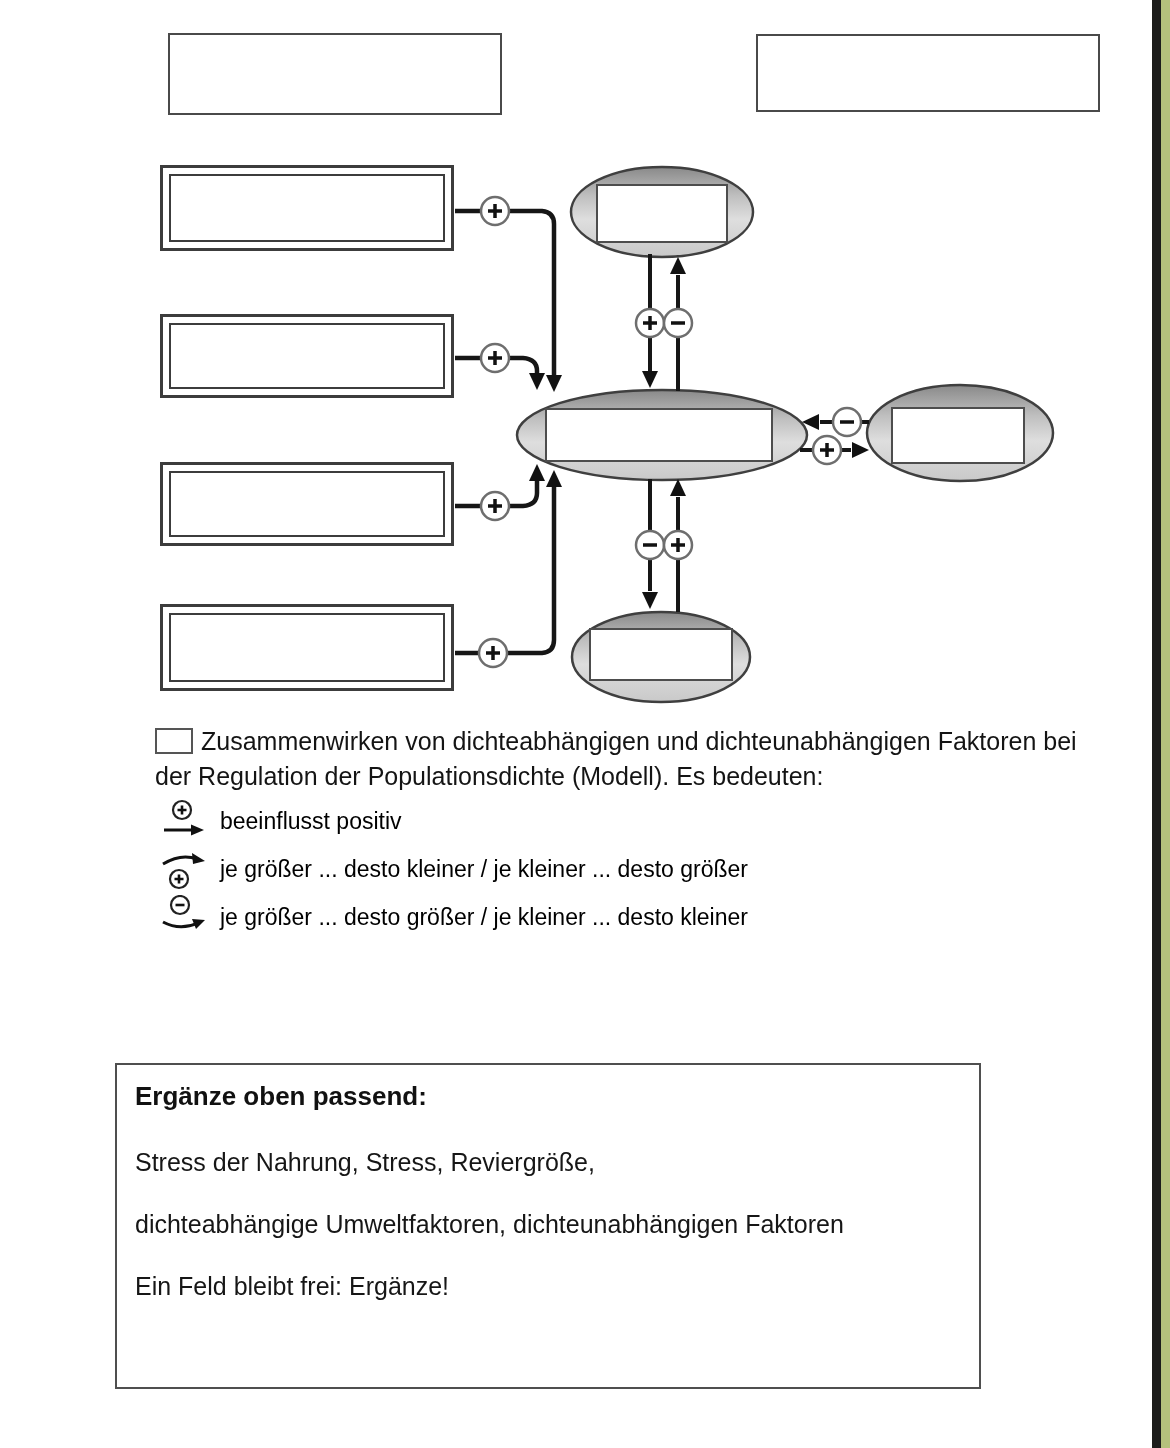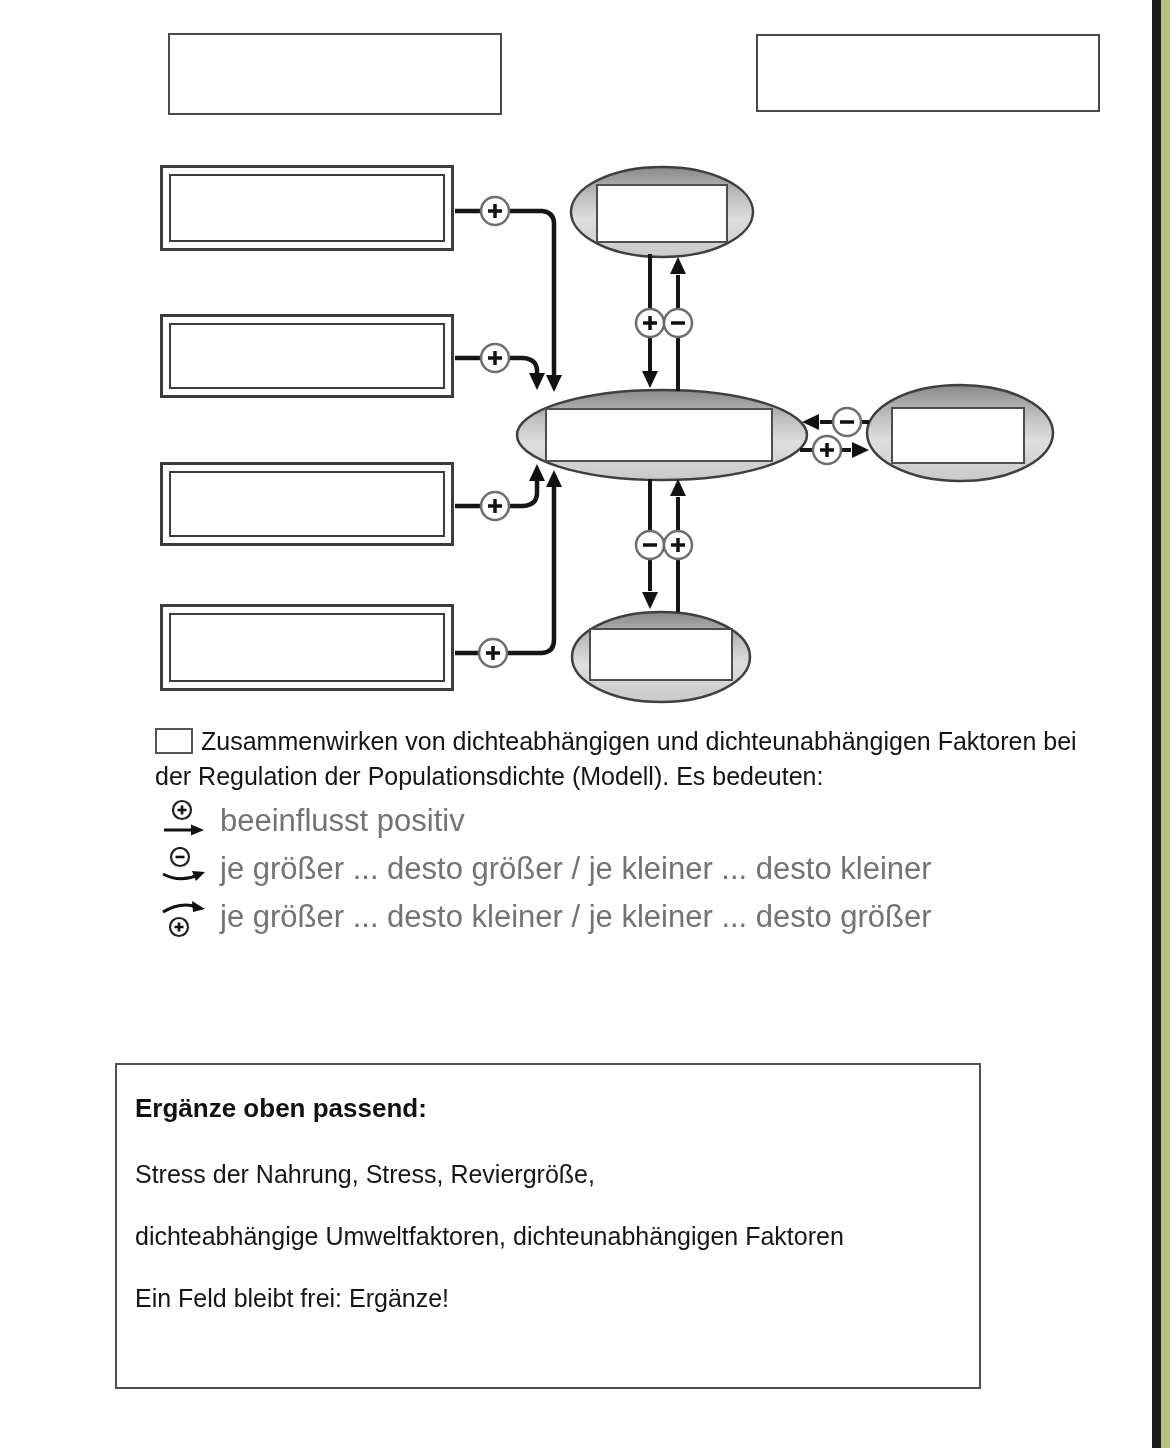--- a/index.html
+++ b/index.html
@@ -22,27 +22,27 @@
   .eblank{position:absolute;background:#fff;border:2px solid #4d4d4d;box-sizing:border-box;z-index:3;}
 
   svg.diagram{position:absolute;left:0;top:0;z-index:2;}
 
   .caption{position:absolute;left:155px;top:724px;width:932px;font-size:25px;line-height:35px;color:#141414;}
   .caption .numbox{float:left;width:38px;height:26px;border:2px solid #555;background:#fff;margin:4px 8px 2px 0;box-sizing:border-box;}
 
   .legend{position:absolute;left:158px;top:799px;}
   .legend-row{display:flex;align-items:center;margin-bottom:4px;height:44px;}
   .legend-row .sym{width:52px;height:44px;flex:0 0 52px;margin-right:10px;}
-  .legend-row .lbl{font-size:31px;color:#737373;white-space:nowrap;text-align:right;}
+  .legend-row .lbl{font-size:23px;color:#000000;white-space:nowrap;text-align:right;}
 
   .taskbox{
     position:absolute;left:115px;top:1063px;width:866px;height:326px;
     border:2px solid #4f4f4f;box-sizing:border-box;background:#fff;padding:16px 18px;
   }
-  .taskbox h2{margin:12px 0 32px 0;font-size:26px;font-weight:bold;color:#111;}
+  .taskbox h2{margin:0 0 32px 0;font-size:26px;font-weight:bold;color:#111;}
   .taskbox p{margin:0 0 26px 0;font-size:25px;line-height:36px;color:#161616;max-width:800px;}
 </style>
 </head>
 <body>
 
 <div id="root">
 
   <div class="edge-black"></div>
   <div class="edge-olive"></div>
 
@@ -173,36 +173,36 @@
       <svg class="sym" viewBox="0 0 52 44">
         <circle cx="24" cy="11" r="9" fill="#fff" stroke="#222" stroke-width="2.2"></circle>
         <path d="M19.5 11 H28.5 M24 6.5 V15.5" stroke="#111" stroke-width="2.6"></path>
         <path d="M6 31 H36" stroke="#111" stroke-width="3"></path>
         <polygon points="46,31 33,25.5 33,36.5" fill="#111"></polygon>
       </svg>
       <span class="lbl">beeinflusst positiv</span>
     </div>
     <div class="legend-row">
       <svg class="sym" viewBox="0 0 52 44">
+        <path d="M5 17 Q23 6 39 12" stroke="#111" stroke-width="3" fill="none"></path>
+        <polygon points="47,14 34,6 35,17" fill="#111"></polygon>
+        <circle cx="21" cy="32" r="9" fill="#fff" stroke="#222" stroke-width="2.2"></circle>
+        <path d="M16.5 32 H25.5 M21 27.5 V36.5" stroke="#111" stroke-width="2.6"></path>
+      </svg>
+      <span class="lbl">je größer ... desto kleiner / je kleiner ... desto größer</span>
+    </div>
+    <div class="legend-row">
+      <svg class="sym" viewBox="0 0 52 44">
         <circle cx="22" cy="10" r="9" fill="#fff" stroke="#222" stroke-width="2.2"></circle>
         <path d="M17.5 10 H26.5" stroke="#111" stroke-width="2.6"></path>
         <path d="M5 27 Q22 36 40 28" stroke="#111" stroke-width="3" fill="none"></path>
         <polygon points="47,25 34,24 38,34" fill="#111"></polygon>
       </svg>
       <span class="lbl">je größer ... desto größer / je kleiner ... desto kleiner</span>
     </div>
-    <div class="legend-row">
-      <svg class="sym" viewBox="0 0 52 44">
-        <path d="M5 17 Q23 6 39 12" stroke="#111" stroke-width="3" fill="none"></path>
-        <polygon points="47,14 34,6 35,17" fill="#111"></polygon>
-        <circle cx="21" cy="32" r="9" fill="#fff" stroke="#222" stroke-width="2.2"></circle>
-        <path d="M16.5 32 H25.5 M21 27.5 V36.5" stroke="#111" stroke-width="2.6"></path>
-      </svg>
-      <span class="lbl">je größer ... desto kleiner / je kleiner ... desto größer</span>
-    </div>
   </div>
 
   <div class="taskbox">
     <h2>Ergänze oben passend:</h2>
     <p>Stress der Nahrung, Stress, Reviergröße,</p>
     <p>dichteabhängige Umweltfaktoren, dichteunabhängigen Faktoren</p>
     <p>Ein Feld bleibt frei: Ergänze!</p>
   </div>
 
 </div>

